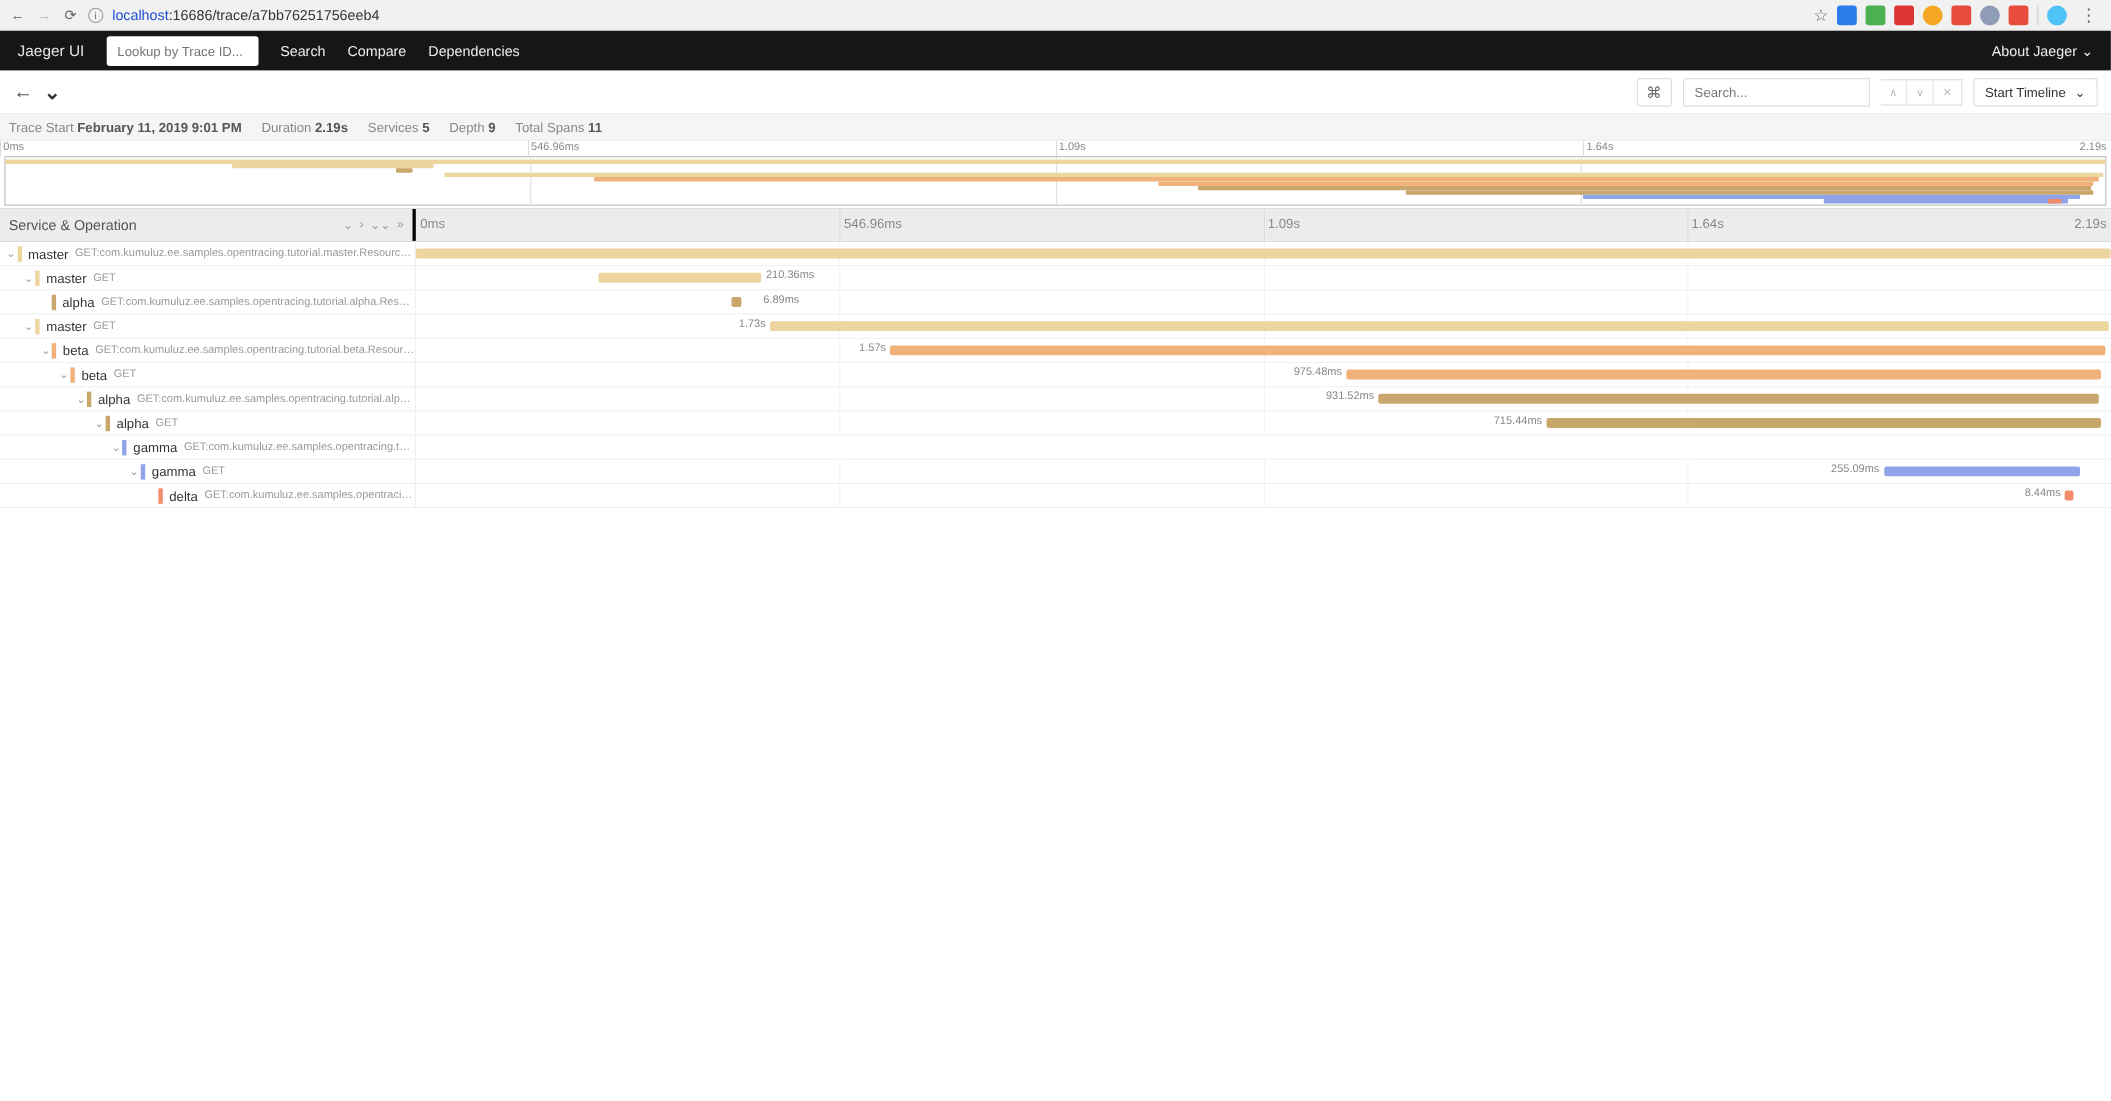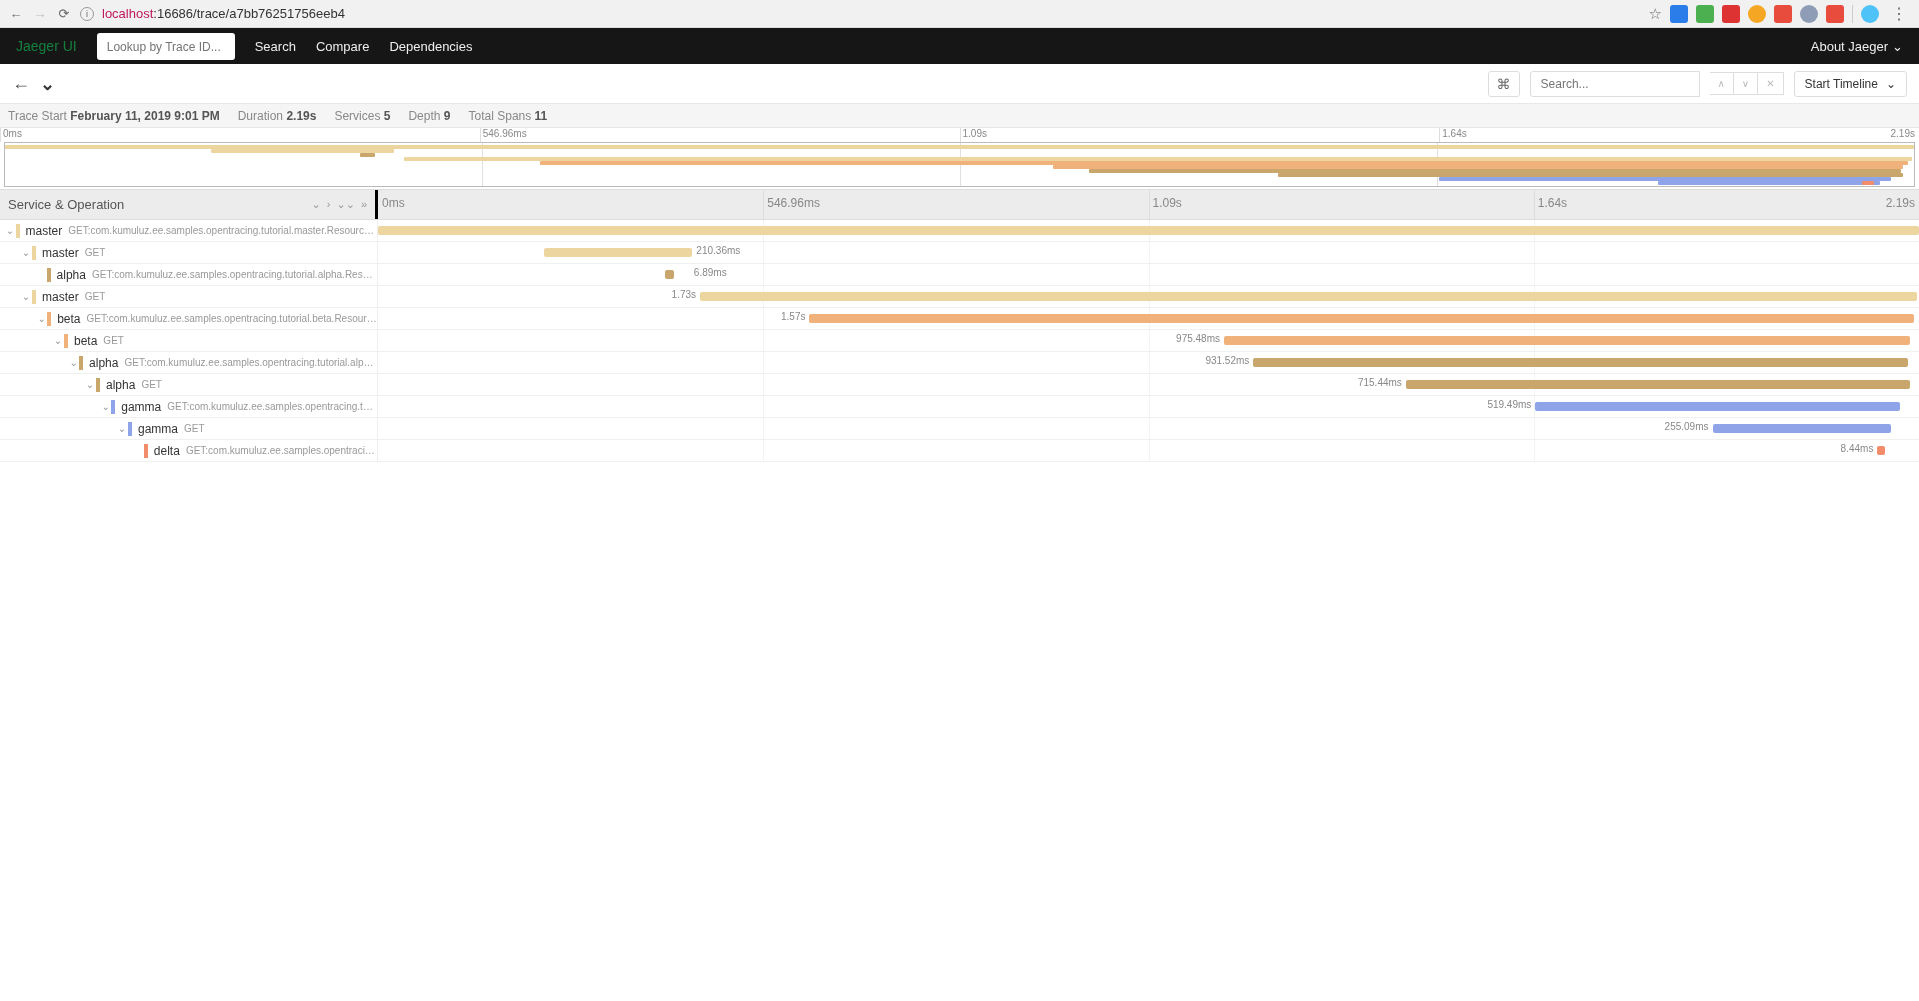--- a/index.html
+++ b/index.html
@@ -4,30 +4,30 @@
   <style>
     * { margin: 0; padding: 0; box-sizing: border-box; font-family: -apple-system, BlinkMacSystemFont, "Segoe UI", Helvetica, Arial, sans-serif; }
     body { font-size: 13px; color: #333; }
 
     
     .browser-bar { display: flex; align-items: center; height: 28px; padding: 0 8px; background: #f1f1f1; border-bottom: 1px solid #ddd; gap: 8px; }
     .nav-arrow { color: #666; cursor: pointer; width: 16px; text-align: center; }
     .nav-arrow.disabled { color: #bbb; }
     .url-info-icon { color: #666; border: 1px solid #999; border-radius: 50%; width: 14px; height: 14px; display: inline-flex; align-items: center; justify-content: center; font-size: 9px; }
     .url-text { color: #333; font-size: 13px; }
-    .url-text .host { color: #be185d; }
+    .url-text .host { color: #1d4ed8; }
     .browser-spacer { flex: 1; }
     .ext-icon { width: 18px; height: 18px; border-radius: 3px; display: inline-block; }
     .star { color: #666; font-size: 15px; }
     .menu-dots { color: #666; font-size: 16px; padding: 0 4px; }
     .divider-v { width: 1px; height: 18px; background: #ccc; }
 
     
     .app-nav { display: flex; align-items: center; height: 36px; background: #161616; color: #eee; padding: 0 16px; gap: 20px; }
-    .app-brand { font-size: 14px; color: #15803d; }
+    .app-brand { font-size: 14px; color: #e5e5e5; }
     .trace-lookup { background: #fff; border-radius: 3px; padding: 6px 10px; width: 138px; }
     .trace-lookup input { border: none; outline: none; width: 100%; font-size: 12px; color: #aaa; }
     .app-link { color: #eee; font-size: 13px; cursor: pointer; }
     .app-nav-spacer { flex: 1; }
     .about { color: #eee; font-size: 13px; display: flex; align-items: center; gap: 4px; }
 
     
     .trace-header { display: flex; align-items: center; height: 40px; padding: 4px 12px; border-bottom: 1px solid #e8e8e8; gap: 10px; }
     .back-arrow { font-size: 18px; color: #555; cursor: pointer; }
     .collapse-chev { font-size: 18px; color: #333; font-weight: bold; }
@@ -305,27 +305,20 @@
         <div class="span-label" style="right: 33.3%; margin-right: 4px; text-align: right;">715.44ms</div>
       </div>
     </div>
     <div class="row">
       <div class="row-left" style="padding-left: 100px;">
         <span class="chev">⌄</span>
         <span class="svc-tick" style="background: rgb(143, 163, 232);"></span>
         <span class="svc-name">gamma</span>
         <span class="op-name">GET:com.kumuluz.ee.samples.opentracing.tutor...</span>
       </div>
-      <div class="row-right">
-        <div class="vline" style="left: 25%;"></div>
-        <div class="vline" style="left: 50%;"></div>
-        <div class="vline" style="left: 75%;"></div>
-        <div class="span-bar" style="left: 75.1%; width: 23.7%; background: rgb(143, 163, 232);"></div>
-        <div class="span-label" style="right: 24.9%; margin-right: 4px; text-align: right;">519.49ms</div>
-      </div>
     </div>
     <div class="row">
       <div class="row-left" style="padding-left: 116px;">
         <span class="chev">⌄</span>
         <span class="svc-tick" style="background: rgb(143, 163, 232);"></span>
         <span class="svc-name">gamma</span>
         <span class="op-name">GET</span>
       </div>
       <div class="row-right">
         <div class="vline" style="left: 25%;"></div>

